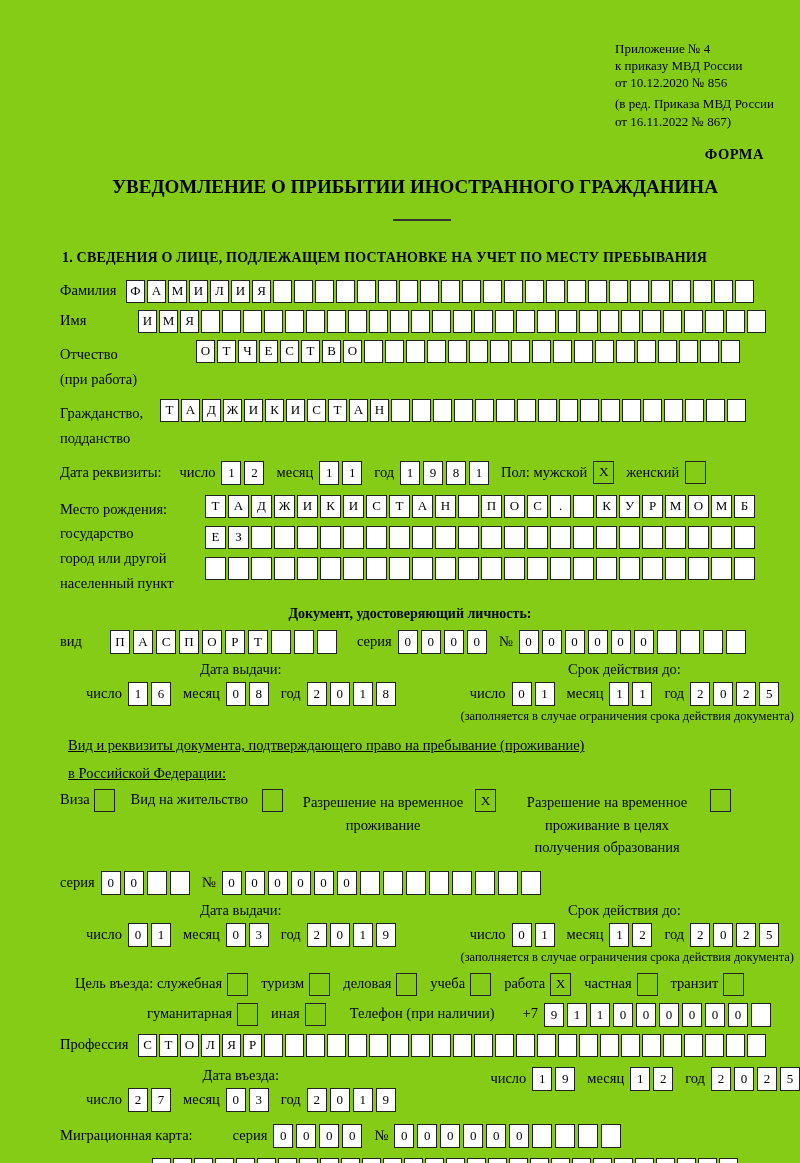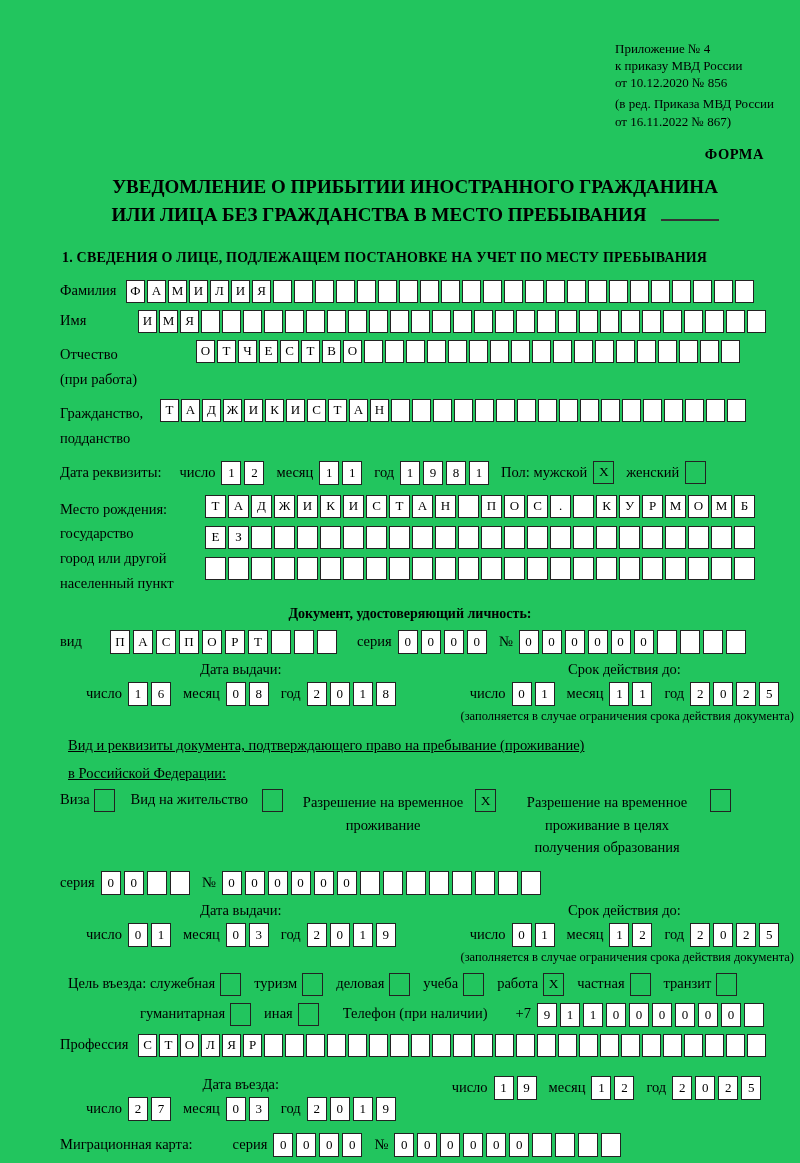--- a/index.html
+++ b/index.html
@@ -1,17 +1,17 @@
 <!DOCTYPE html>
 <html><head>
 <meta charset="utf-8">
 <style>
   html,body{margin:0;padding:0;background:#fff;}
   .page{position:relative;width:800px;height:1163px;box-sizing:border-box;
-        padding:40px 0 10px 60px;background:#22c55e;color:#000;
+        padding:40px 0 10px 60px;background:#84cc16;color:#000;
         font-family:"Liberation Serif","DejaVu Serif",serif;font-size:14.5px;overflow:hidden;}
   .annex{margin-left:555px;width:210px;font-size:13px;line-height:1.32;}
   .annex .rev{margin-top:4px;}
   .forma{font-weight:bold;text-align:right;margin:16px 36px 10px 0;letter-spacing:.5px;}
   .title{text-align:center;font-weight:bold;font-size:19px;line-height:1.5;margin:4px 30px 0 0;}
   .tline{display:inline-block;width:58px;border-bottom:2px solid #333;margin-left:14px;}
   .sect{font-weight:bold;font-size:14px;margin:20px 0 14px 2px;letter-spacing:.2px;}
   .frow{display:flex;align-items:flex-start;margin-bottom:7px;}
   .flabel{flex:none;padding-top:2px;}
   .lblcol{flex:none;line-height:1.72;padding-top:2px;}
@@ -40,41 +40,41 @@
   .para{line-height:1.9;margin:6px 8px 2px;text-decoration:underline;}
   .optrow{display:flex;align-items:flex-start;margin:2px 0 12px;}
   .opt{display:flex;align-items:flex-start;margin-right:16px;}
   .opt .cbox{margin-left:8px;margin-top:0;}
   .optlabel{padding-top:2px;}
   .optlabel.c2{max-width:168px;text-align:center;line-height:1.55;}
   .optlabel.c3{max-width:190px;text-align:center;line-height:1.55;}
   .inlbl{padding-top:2px;flex:none;}
   .purp .cbox{margin:0 0 0 5px;}
   .purp .inlbl{margin-left:13px;}
-  .purp .inlbl.first{margin-left:8px;font-family:Liberation Serif, serif;}
+  .purp .inlbl.first{margin-left:15px;font-family:Liberation Serif, serif;}
   .indent{padding-left:72px;}
 </style>
 </head>
 <body>
 
 <div class="page">
 
   <div class="annex">
     <div>Приложение № 4</div>
     <div>к приказу МВД России</div>
     <div>от 10.12.2020 № 856</div>
     <div class="rev">(в ред. Приказа МВД России</div>
     <div>от 16.11.2022 № 867)</div>
   </div>
 
   <div class="forma">ФОРМА</div>
 
   <div class="title">
     <div>УВЕДОМЛЕНИЕ О ПРИБЫТИИ ИНОСТРАННОГО ГРАЖДАНИНА</div>
-    <div><span>ИЛИ ЛИЦА БЕЗ ГРАЖДАНСТВА В МЕСТО ПРЕБЫВАНИЯ</span><span class="tline"></span></div>
+    <div><span class="tline"></span></div>
   </div>
 
   <div class="sect">1. СВЕДЕНИЯ О ЛИЦЕ, ПОДЛЕЖАЩЕМ ПОСТАНОВКЕ НА УЧЕТ ПО МЕСТУ ПРЕБЫВАНИЯ</div>
 
   <div class="frow">
     <div class="flabel w66">Фамилия</div>
     <div class="cellrow">
         <span class="cell">Ф</span>
         <span class="cell">А</span>
         <span class="cell">М</span>
@@ -582,21 +582,21 @@
         <span class="cell"></span>
         <span class="cell"></span>
         <span class="cell"></span>
         <span class="cell"></span>
         <span class="cell"></span>
         <span class="cell"></span>
         <span class="cell"></span>
       </div>
   </div>
 
-  <div class="dblock" style="margin-top:19px;">
+  <div class="dblock" style="margin-top:10px;justify-content:space-between;">
     <div class="dcol dcol1">
       <div class="dhead">Дата въезда:</div>
       <div class="drow">
         <span class="dword first">число</span>
         <span class="cellrow">
             <span class="cell">2</span>
             <span class="cell">7</span>
           </span>
         <span class="dword">месяц</span>
         <span class="cellrow">

